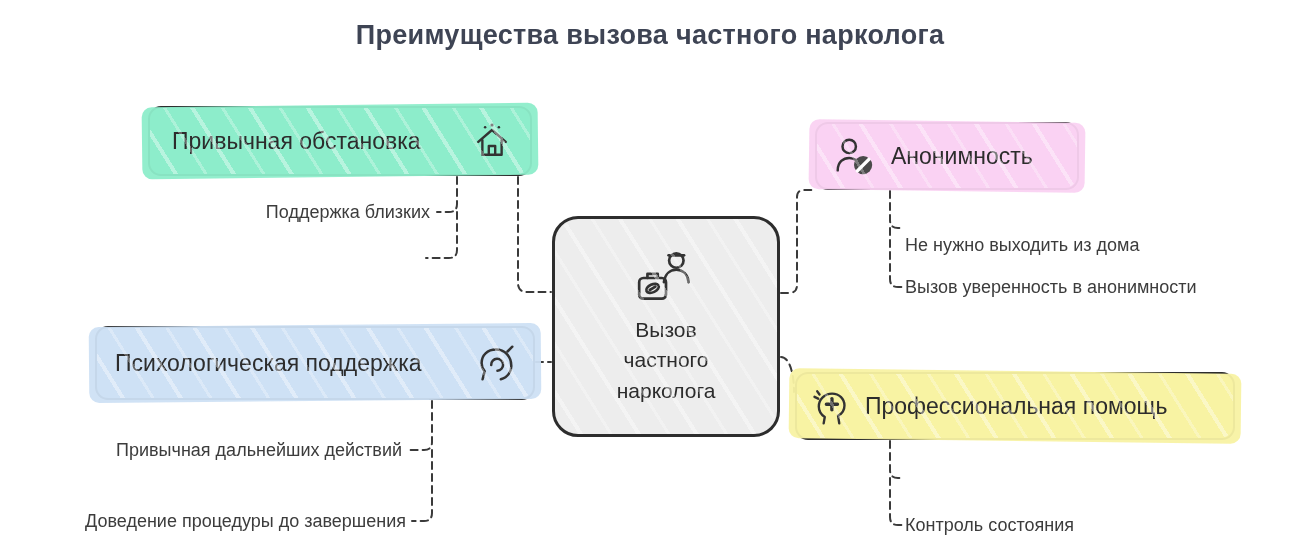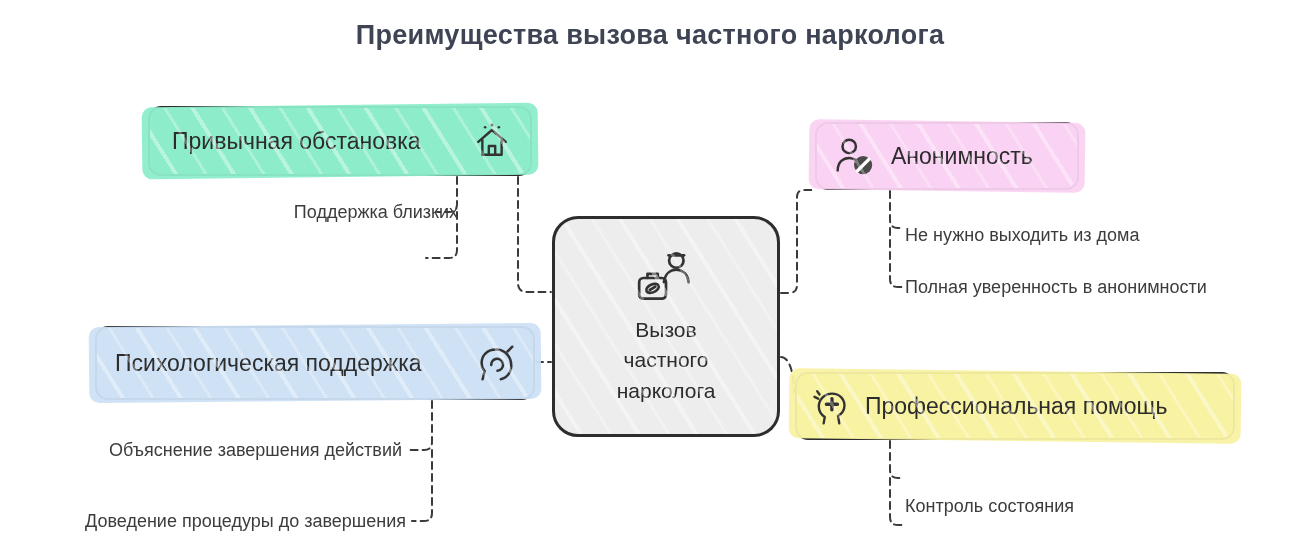--- a/index.html
+++ b/index.html
@@ -52,28 +52,28 @@
   }
   .center-label {
     font-size: 21px; line-height: 1.45; color: #2c2c2c;
     text-align: center; white-space: pre-line;
   }
 
   .child-label {
     position: absolute; z-index: 2; font-size: 18px; color: #3c3c3c;
     white-space: nowrap; line-height: 22px; height: 22px;
   }
-  .cl-green-1  { right: 842px; top: 201px; margin-left: 36px; }
+  .cl-green-1  { right: 870px; top: 201px; margin-left: 36px; }
   .cl-green-2  { right: 872px; top: 247px; }
   .cl-blue-1   { right: 898px; top: 439px; }
   .cl-blue-2   { right: 894px; top: 510px; }
-  .cl-pink-1   { left: 905px;  top: 224px; }
+  .cl-pink-1   { left: 905px;  top: 234px; }
   .cl-pink-2   { left: 905px;  top: 276px; }
   .cl-yellow-1 { left: 905px;  top: 467px; }
-  .cl-yellow-2 { left: 905px;  top: 495px; }
+  .cl-yellow-2 { left: 905px;  top: 514px; }
 
   .icon svg { display: block; }
 </style>
 </head>
 <body>
 
 <div class="canvas">
 
   <div class="diagram-title">Преимущества вызова частного нарколога</div>
 
@@ -174,18 +174,18 @@
           <path d="M6 14 l4 2 M9 8 l2.5 3.5"></path>
         </g>
         <path d="M25 16 v12 M19 22 h12" stroke="#333" stroke-width="3.8" stroke-linecap="round"></path>
       </svg>
     </span>
     <span class="branch-label">Профессиональная помощь</span>
   </div>
 
   <span class="child-label cl-green-1">Поддержка близких</span>
   <span class="child-label cl-pink-1">Не нужно выходить из дома</span>
-  <span class="child-label cl-pink-2">Полная уверенность в анонимности</span>
-  <span class="child-label cl-blue-1">Объяснение завершения действий</span>
+  <span class="child-label cl-pink-2">Вызов уверенность в анонимности</span>
+  <span class="child-label cl-blue-1">Привычная дальнейших действий</span>
   <span class="child-label cl-blue-2">Доведение процедуры до завершения</span>
   <span class="child-label cl-yellow-2">Контроль состояния</span>
 
 </div>
 
 </body></html>

